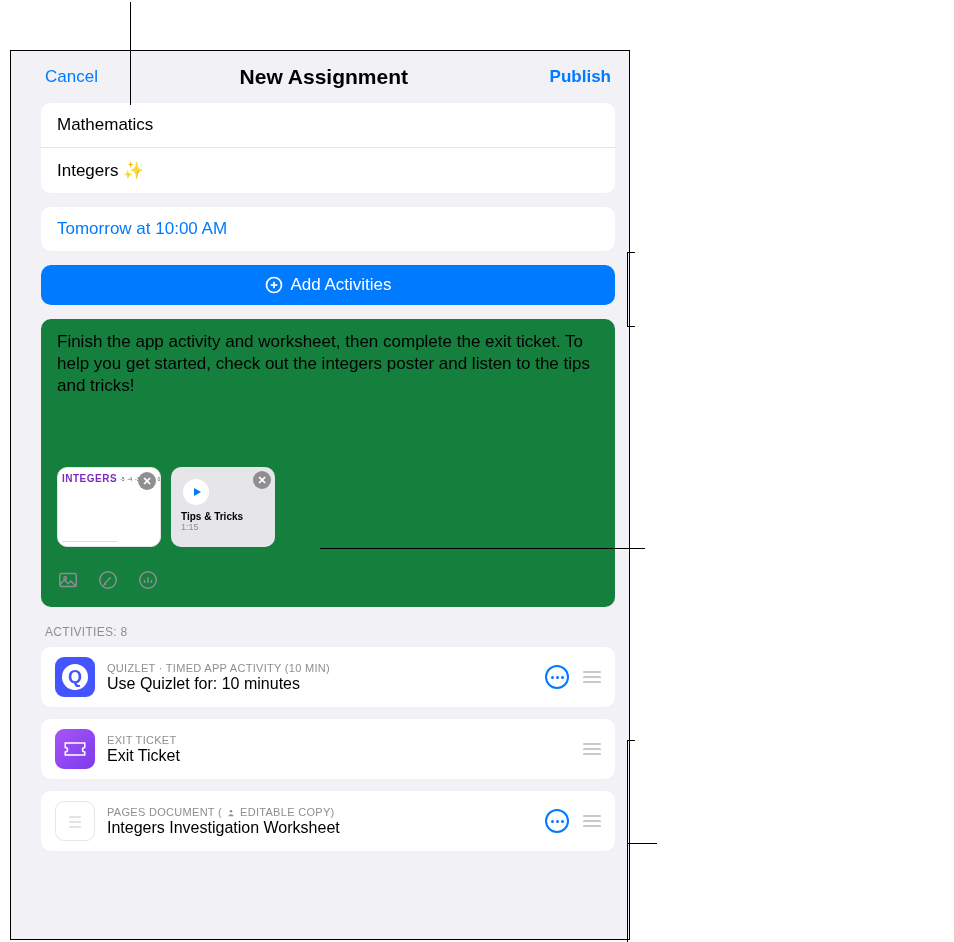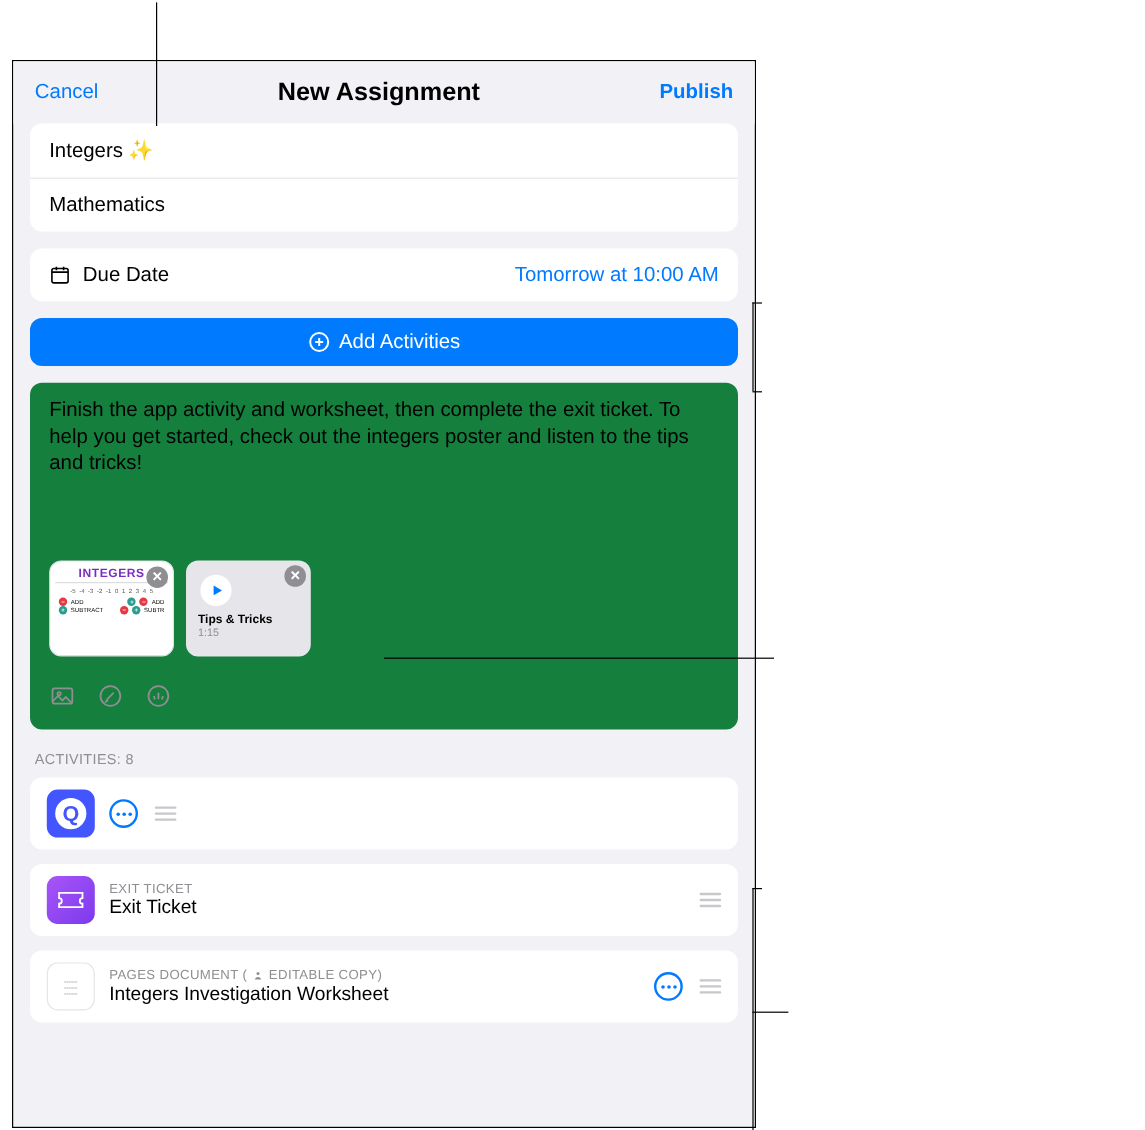--- a/index.html
+++ b/index.html
@@ -11,20 +11,21 @@
   }
   .app-container {
     width: 620px;
     height: 890px;
     background: #f2f2f6;
     border: 1px solid #000;
     margin: 50px 0 0 10px;
     display: flex;
     flex-direction: column;
     overflow: hidden;
+    padding-left: 16px;
   }
   
   .header {
     display: flex;
     align-items: center;
     justify-content: space-between;
     padding: 14px 18px;
     font-size: 17px;
     font-weight: 400;
     background: #f2f2f6;
@@ -136,21 +137,20 @@
     justify-content: center;
     font-size: 11px;
     line-height: 1;
     font-weight: bold;
   }
   .attach1-preview {
     flex: 1;
     padding: 4px;
     font-size: 6px;
     display: flex;
-    flex-direction: column;
   }
   .integers-title {
     background: #fff;
     font-weight: 900;
     font-size: 10px;
     letter-spacing: 0.5px;
     color: #7b2cbf;
     text-align: center;
     padding: 1px 0;
     border-bottom: 1px solid #ddd;
@@ -320,40 +320,29 @@
 <div class="app-container">
 
   <div class="header">
     <span class="cancel">Cancel</span>
     <span class="title">New Assignment</span>
     <span class="publish">Publish</span>
   </div>
 
   <div class="section section-first">
     <div class="row">
+      <span>Mathematics</span>
+    </div>
+    <div class="row">
       <span>Integers ✨</span>
-    </div>
-    <div class="row">
-      <span>Mathematics</span>
     </div>
   </div>
 
   <div class="section">
     <div class="row">
-      <div class="left">
-        <span class="icon16">
-          <svg viewBox="0 0 24 24" fill="none" stroke="currentColor" stroke-width="1.8">
-            <rect x="3" y="5" width="18" height="16" rx="2"></rect>
-            <line x1="3" y1="9" x2="21" y2="9"></line>
-            <line x1="8" y1="3" x2="8" y2="7"></line>
-            <line x1="16" y1="3" x2="16" y2="7"></line>
-          </svg>
-        </span>
-        <span class="label">Due Date</span>
-      </div>
       <span class="value">Tomorrow at 10:00 AM</span>
     </div>
   </div>
 
   <div class="add-button">
     <svg viewBox="0 0 24 24" fill="none" stroke="currentColor" stroke-width="2">
       <circle cx="12" cy="12" r="9" stroke="#fff"></circle>
       <line x1="12" y1="8" x2="12" y2="16" stroke="#fff"></line>
       <line x1="8" y1="12" x2="16" y2="12" stroke="#fff"></line>
     </svg>
@@ -440,20 +429,26 @@
       </span>
     </div>
   </div>
 
   <div class="activities-header">ACTIVITIES: 8</div>
 
   <div class="activity">
     <div class="thumb quizlet">
       <div class="q">Q</div>
     </div>
+    <div class="body">
+      <div class="meta-line">
+        <span>QUIZLET · TIMED APP ACTIVITY (10 MIN)</span>
+      </div>
+      <div class="title-line">Use Quizlet for: 10 minutes</div>
+    </div>
     <div class="actions">
       <div class="circle-more">
         <div class="dots">
             <span></span>
             <span></span>
             <span></span>
           </div>
       </div>
       <div class="drag-handle">
         <span></span>

